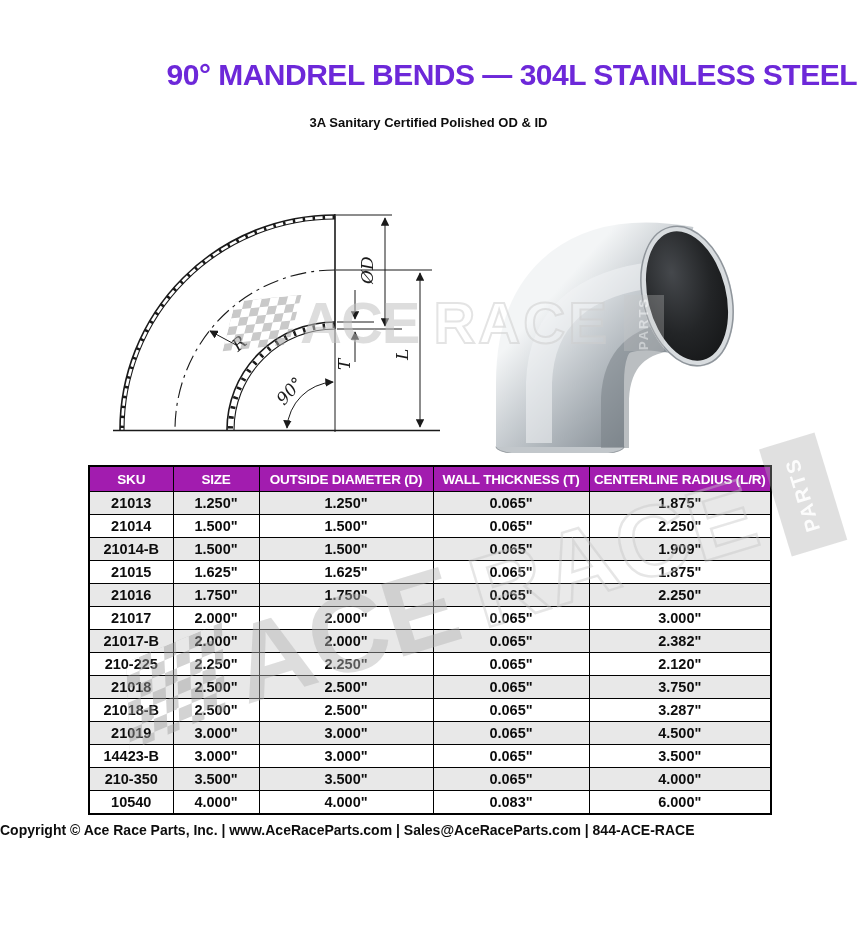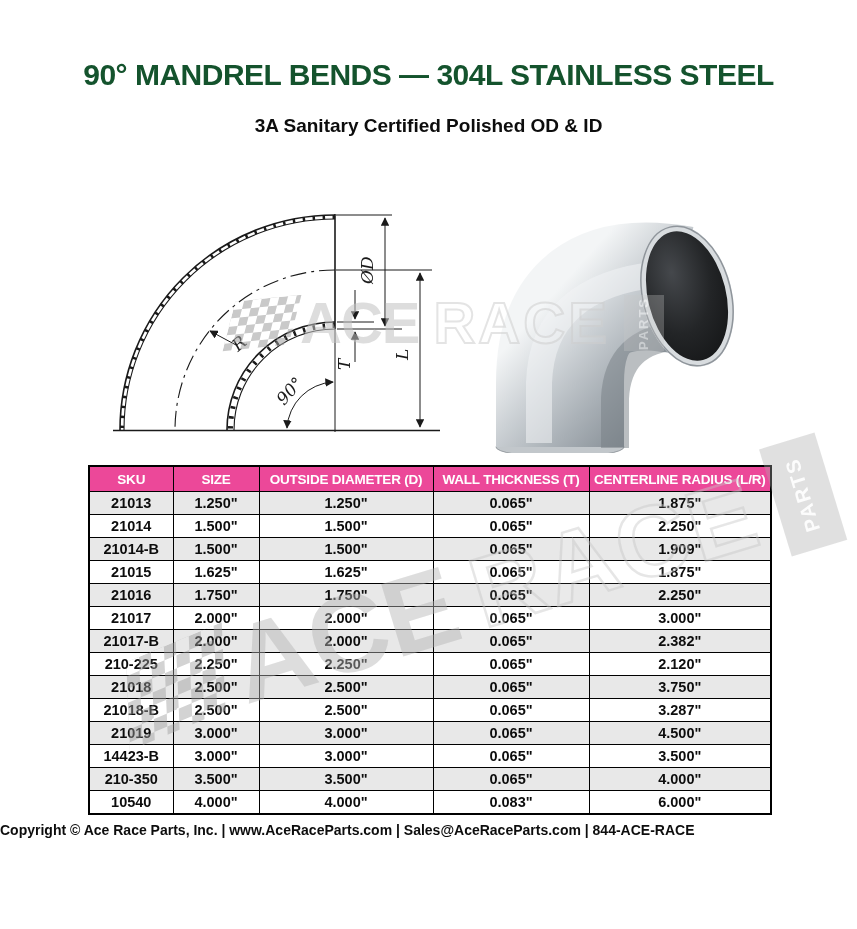--- a/index.html
+++ b/index.html
@@ -1,32 +1,32 @@
 <!DOCTYPE html>
 <html><head>
 <meta charset="utf-8">
 <style>
   html,body{margin:0;padding:0;background:#fff;}
   .page{position:relative;width:857px;height:929px;background:#fff;overflow:hidden;
         font-family:"Liberation Sans",sans-serif;color:#111;}
-  .title{position:absolute;top:58px;left:0;width:100%;text-align:center;
-         font-size:30px;font-weight:bold;letter-spacing:-0.5px;color:#14532d;}
+  .title{position:absolute;top:58px;left:0;width:100%;text-align:right;
+         font-size:30px;font-weight:bold;letter-spacing:-0.5px;color:#6d28d9;}
   .subtitle{position:absolute;top:115px;left:0;width:100%;text-align:center;
-            font-size:19px;font-weight:600;color:#0d0d0d;}
+            font-size:13px;font-weight:600;color:#0d0d0d;}
   .footer{position:absolute;top:822px;left:0;width:100%;text-align:left;
           font-size:14px;font-weight:600;color:#0d0d0d;}
 
   
   .diagram{position:absolute;left:88px;top:192px;}
   .photo{position:absolute;left:482px;top:198px;}
 
   
   table.spec{position:absolute;left:88px;top:465px;width:682px;border-collapse:collapse;
              border:2px solid #000;table-layout:fixed;}
-  table.spec th{background:#ec4899;color:#fff;font-size:13.5px;font-weight:bold;
+  table.spec th{background:#a21caf;color:#fff;font-size:13.5px;font-weight:bold;
                 height:24px;border:1.5px solid #000;padding:0;letter-spacing:-0.2px;}
   table.spec td{height:20px;font-size:14.5px;font-weight:bold;text-align:center;
                 border:1.5px solid #000;padding:1px 0;background:#fff;color:#0d0d0d;}
   table.spec tr.alt td{background:#e8e8e8;margin-left:48px;}
 
   
   .wm{position:absolute;display:flex;align-items:center;pointer-events:none;z-index:6;}
   .wm-top{left:230px;top:294px;gap:6px;opacity:.55;}
   .wm-table{left:128px;top:645px;width:760px;gap:12px;opacity:.45;
             transform:rotate(-17deg);transform-origin:0 50%;}

